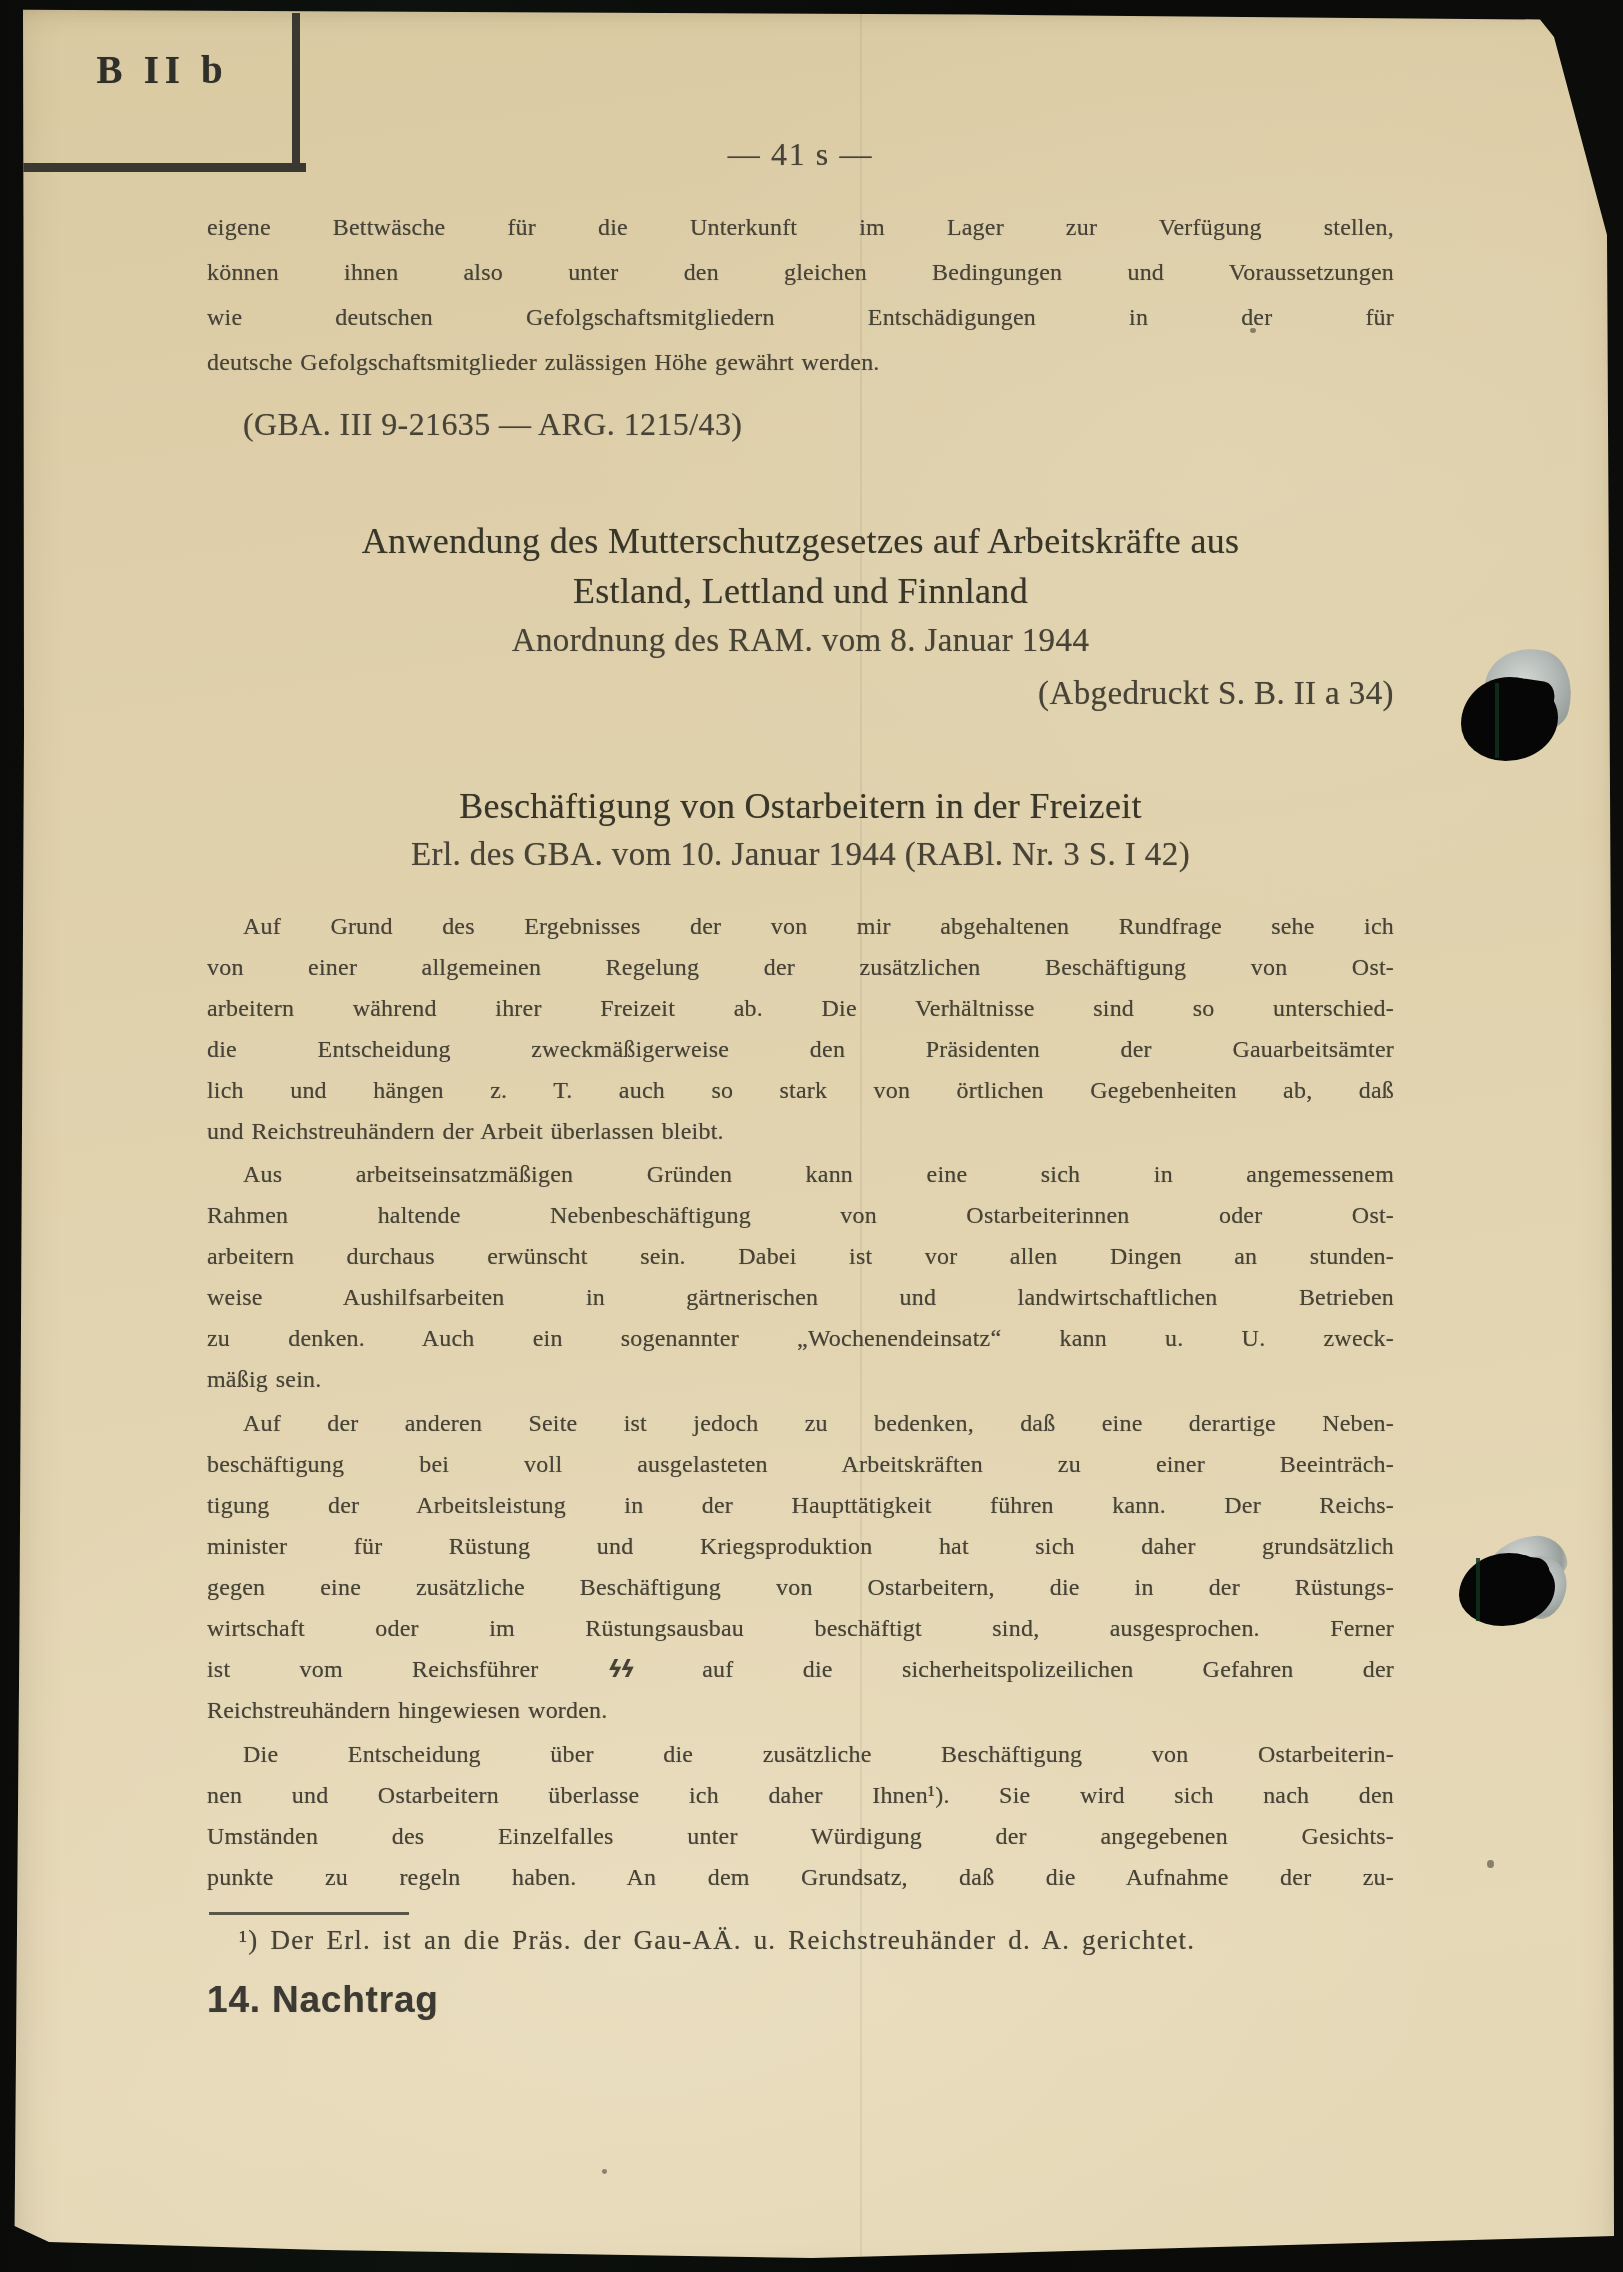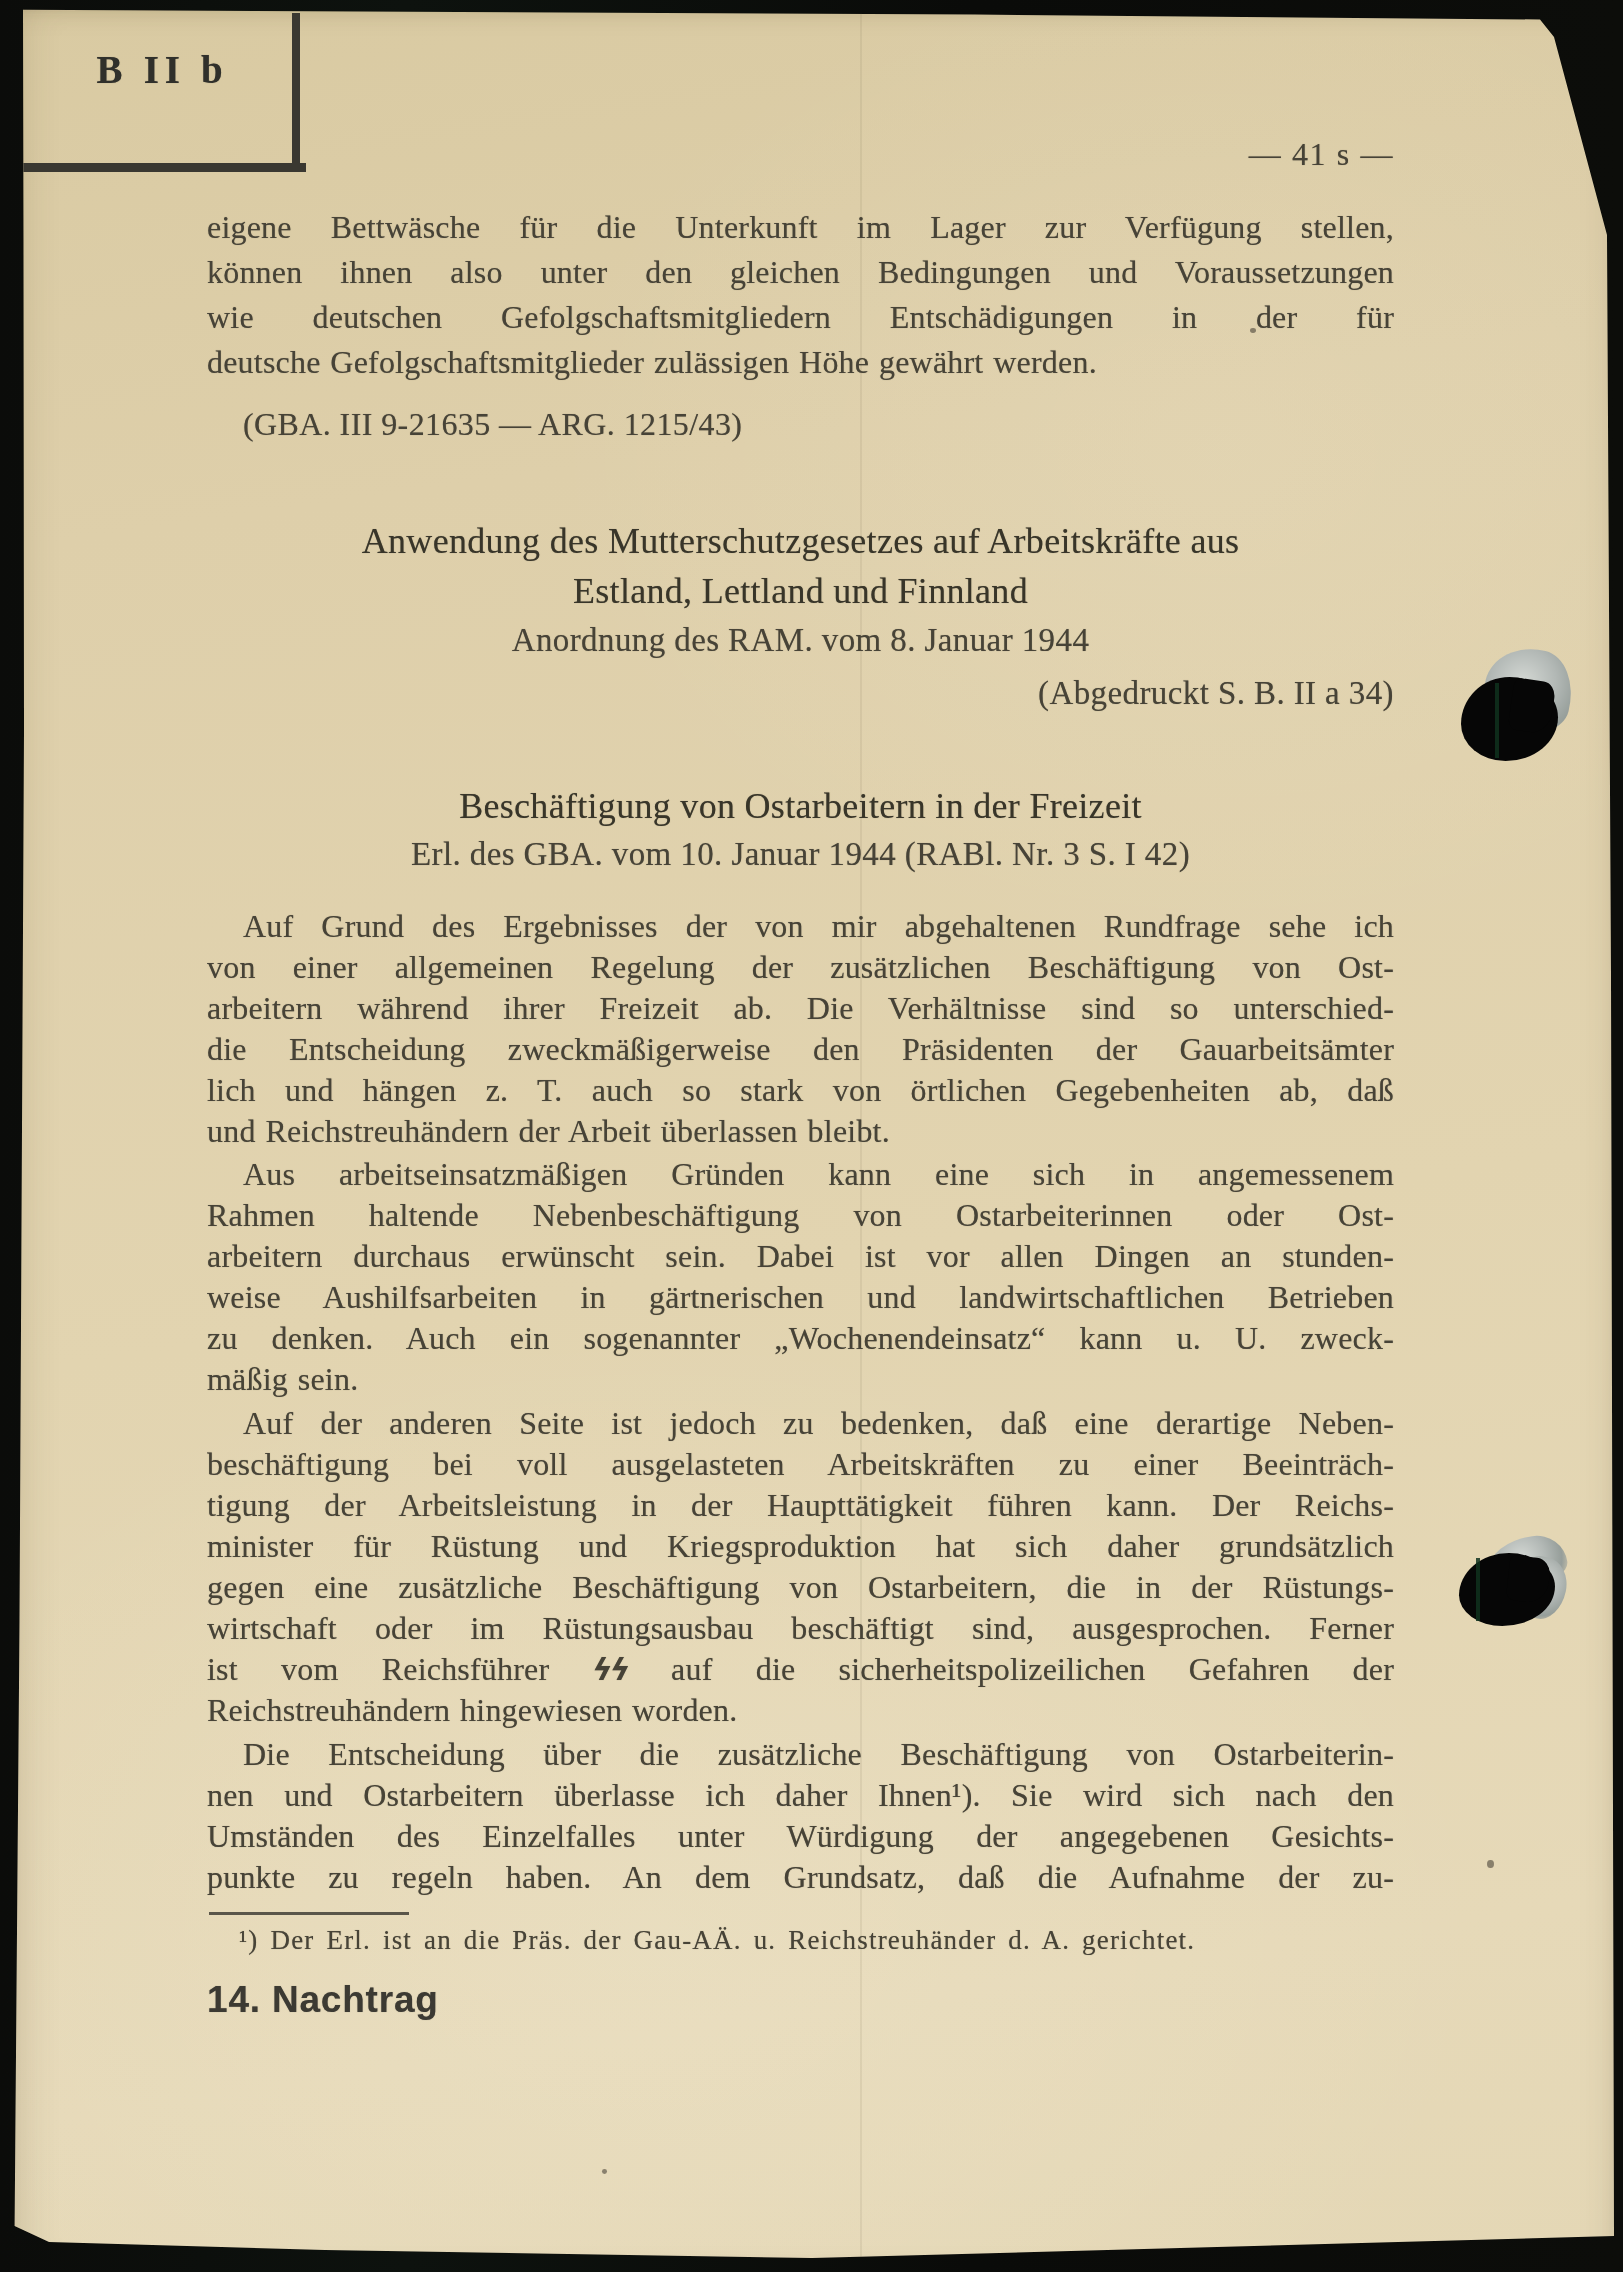--- a/index.html
+++ b/index.html
@@ -25,23 +25,23 @@
   .box-hline{position:absolute;left:11.4px;top:163px;width:295px;height:9px;background:#3a3831;}
   .box-label{
     position:absolute;left:49px;top:47px;width:227px;text-align:center;
     font-size:39px;font-weight:bold;letter-spacing:5.7px;color:#30302b;
     text-shadow:0 0 0.8px rgba(48,48,43,0.6);
   }
 
   
   #content{position:absolute;left:207px;top:0;width:1187px;color:#474337;}
   .ink{text-shadow:0 0 0.8px rgba(71,67,55,0.55);}
-  .pagenum{position:absolute;top:136px;width:100%;text-align:right;font-size:32px;letter-spacing:1.6px;}
+  .pagenum{position:absolute;top:136px;width:100%;text-align:center;font-size:32px;letter-spacing:1.6px;}
 
-  .para{position:absolute;width:100%;font-size:32px;letter-spacing:0.2px;word-spacing:1.6px;}
+  .para{position:absolute;width:100%;font-size:24px;letter-spacing:0.2px;word-spacing:1.6px;}
   .pline{height:41px;line-height:41px;text-align:justify;text-align-last:justify;overflow:hidden;}
   .para.wide .pline{height:45px;line-height:45px;}
   .pline.lastline{text-align-last:left;}
   .pline.indent{text-indent:36px;}
 
   .refline{position:absolute;top:406px;width:100%;font-size:32px;padding-left:36px;box-sizing:border-box;letter-spacing:0.4px;}
 
   .heading{position:absolute;width:100%;text-align:center;font-weight:normal;font-size:36px;line-height:50px;color:#383529;letter-spacing:0.3px;}
   .subline{position:absolute;width:100%;text-align:center;font-size:33px;letter-spacing:0.4px;}
 

